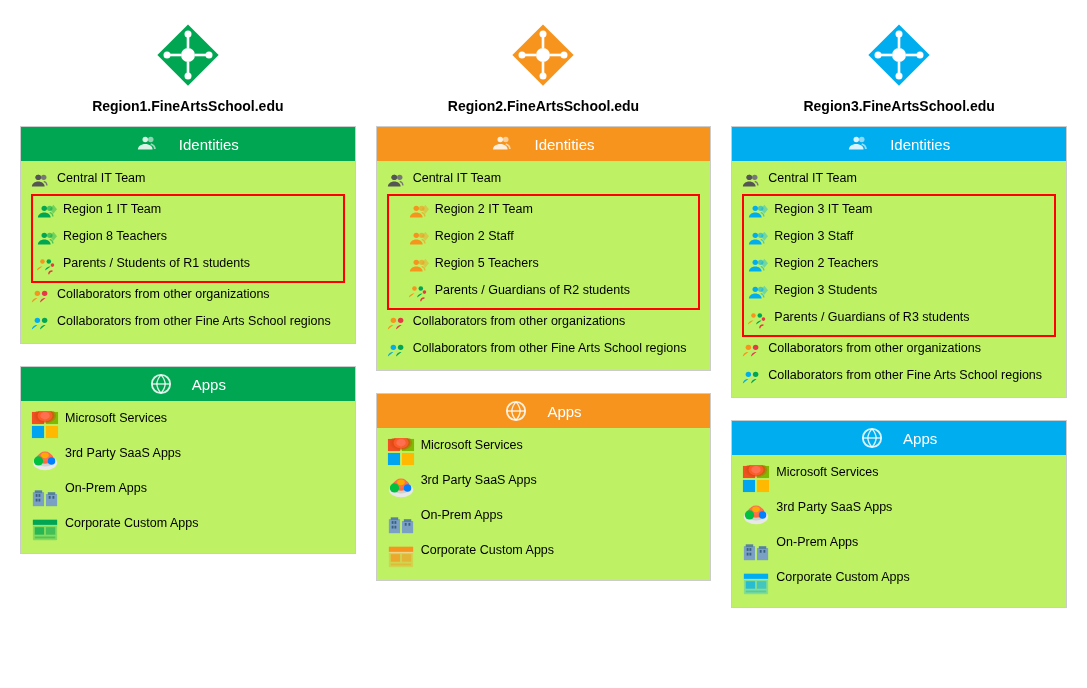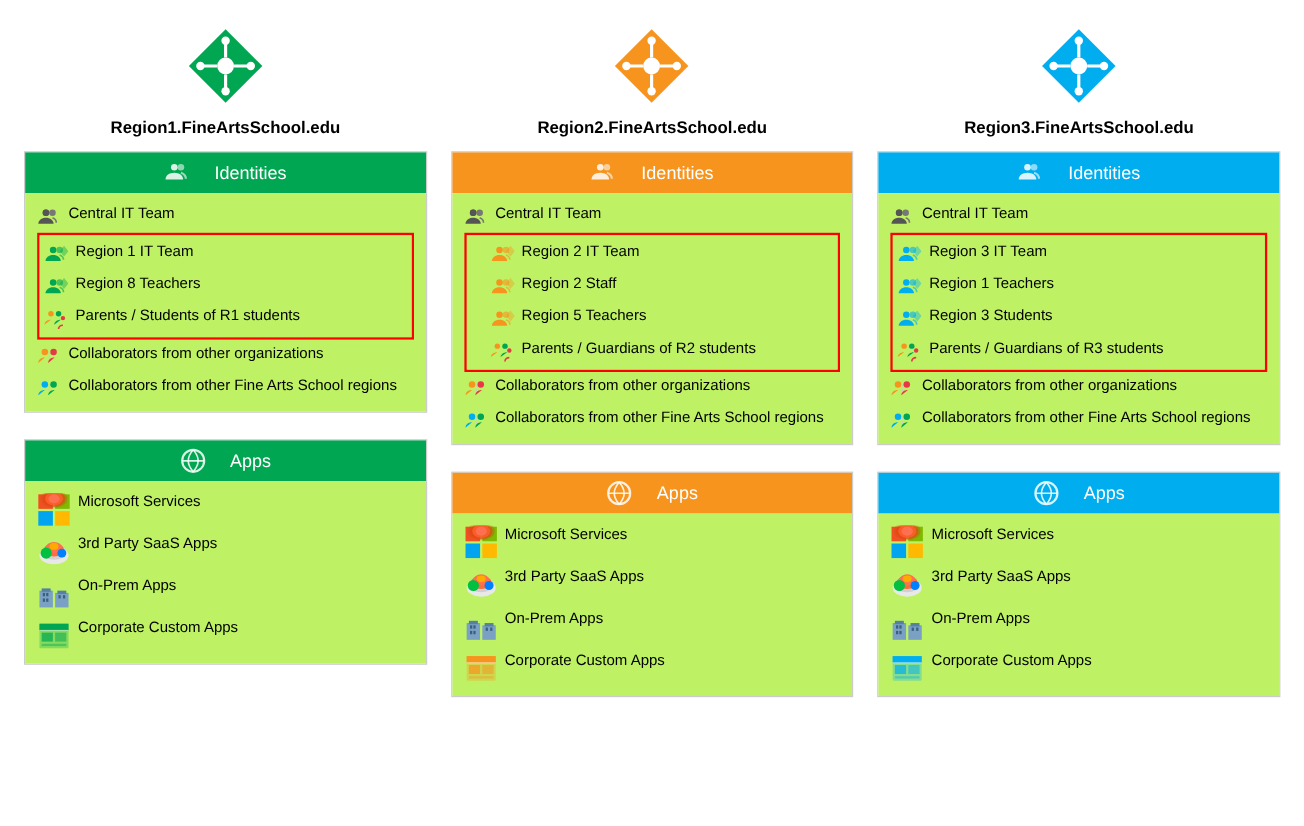--- a/index.html
+++ b/index.html
@@ -533,21 +533,33 @@
               <div class="card-item">
                 <span class="item-icon">
                   <svg viewBox="0 0 22 22" width="20" height="20">
         <circle cx="8" cy="7" r="3" fill="#00aeef"></circle>
         <circle cx="14" cy="7" r="3" fill="#00aeef" opacity="0.6"></circle>
         <path d="M1 17c0-3 3-5.5 7-5.5s7 2.5 7 5.5" fill="#00aeef"></path>
         <path d="M14 11.5c2 .7 3.5 2.3 3.5 4.5" stroke="#00aeef" stroke-width="1.5" fill="none" opacity="0.6"></path>
         <polygon points="18,3 22,8 18,13 14,8" fill="#00aeef" opacity="0.4"></polygon>
       </svg>
                 </span>
-                <span>Region 1 Teachers</span>
+                <span>Region 3 Staff</span>
+              </div>
+              <div class="card-item">
+                <span class="item-icon">
+                  <svg viewBox="0 0 22 22" width="20" height="20">
+        <circle cx="8" cy="7" r="3" fill="#00aeef"></circle>
+        <circle cx="14" cy="7" r="3" fill="#00aeef" opacity="0.6"></circle>
+        <path d="M1 17c0-3 3-5.5 7-5.5s7 2.5 7 5.5" fill="#00aeef"></path>
+        <path d="M14 11.5c2 .7 3.5 2.3 3.5 4.5" stroke="#00aeef" stroke-width="1.5" fill="none" opacity="0.6"></path>
+        <polygon points="18,3 22,8 18,13 14,8" fill="#00aeef" opacity="0.4"></polygon>
+      </svg>
+                </span>
+                <span>Region 2 Teachers</span>
               </div>
               <div class="card-item">
                 <span class="item-icon">
                   <svg viewBox="0 0 22 22" width="20" height="20">
         <circle cx="8" cy="7" r="3" fill="#00aeef"></circle>
         <circle cx="14" cy="7" r="3" fill="#00aeef" opacity="0.6"></circle>
         <path d="M1 17c0-3 3-5.5 7-5.5s7 2.5 7 5.5" fill="#00aeef"></path>
         <path d="M14 11.5c2 .7 3.5 2.3 3.5 4.5" stroke="#00aeef" stroke-width="1.5" fill="none" opacity="0.6"></path>
         <polygon points="18,3 22,8 18,13 14,8" fill="#00aeef" opacity="0.4"></polygon>
       </svg>

